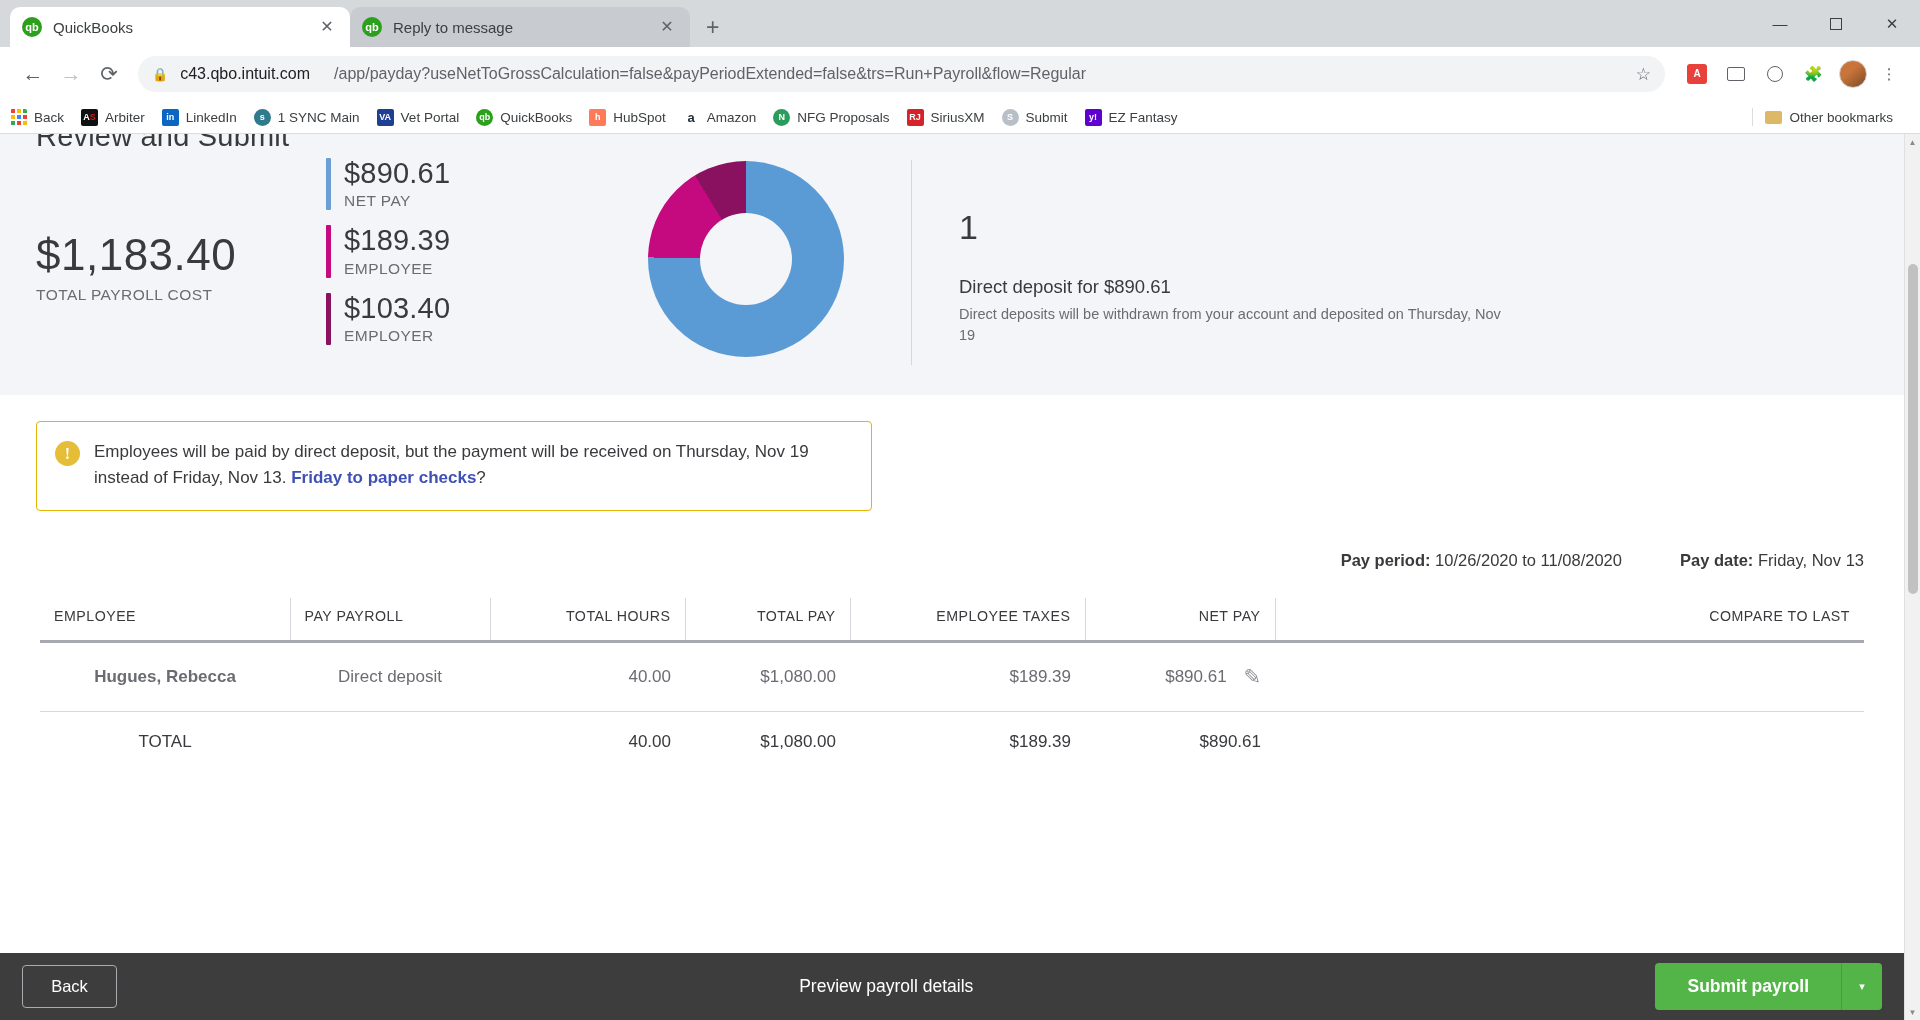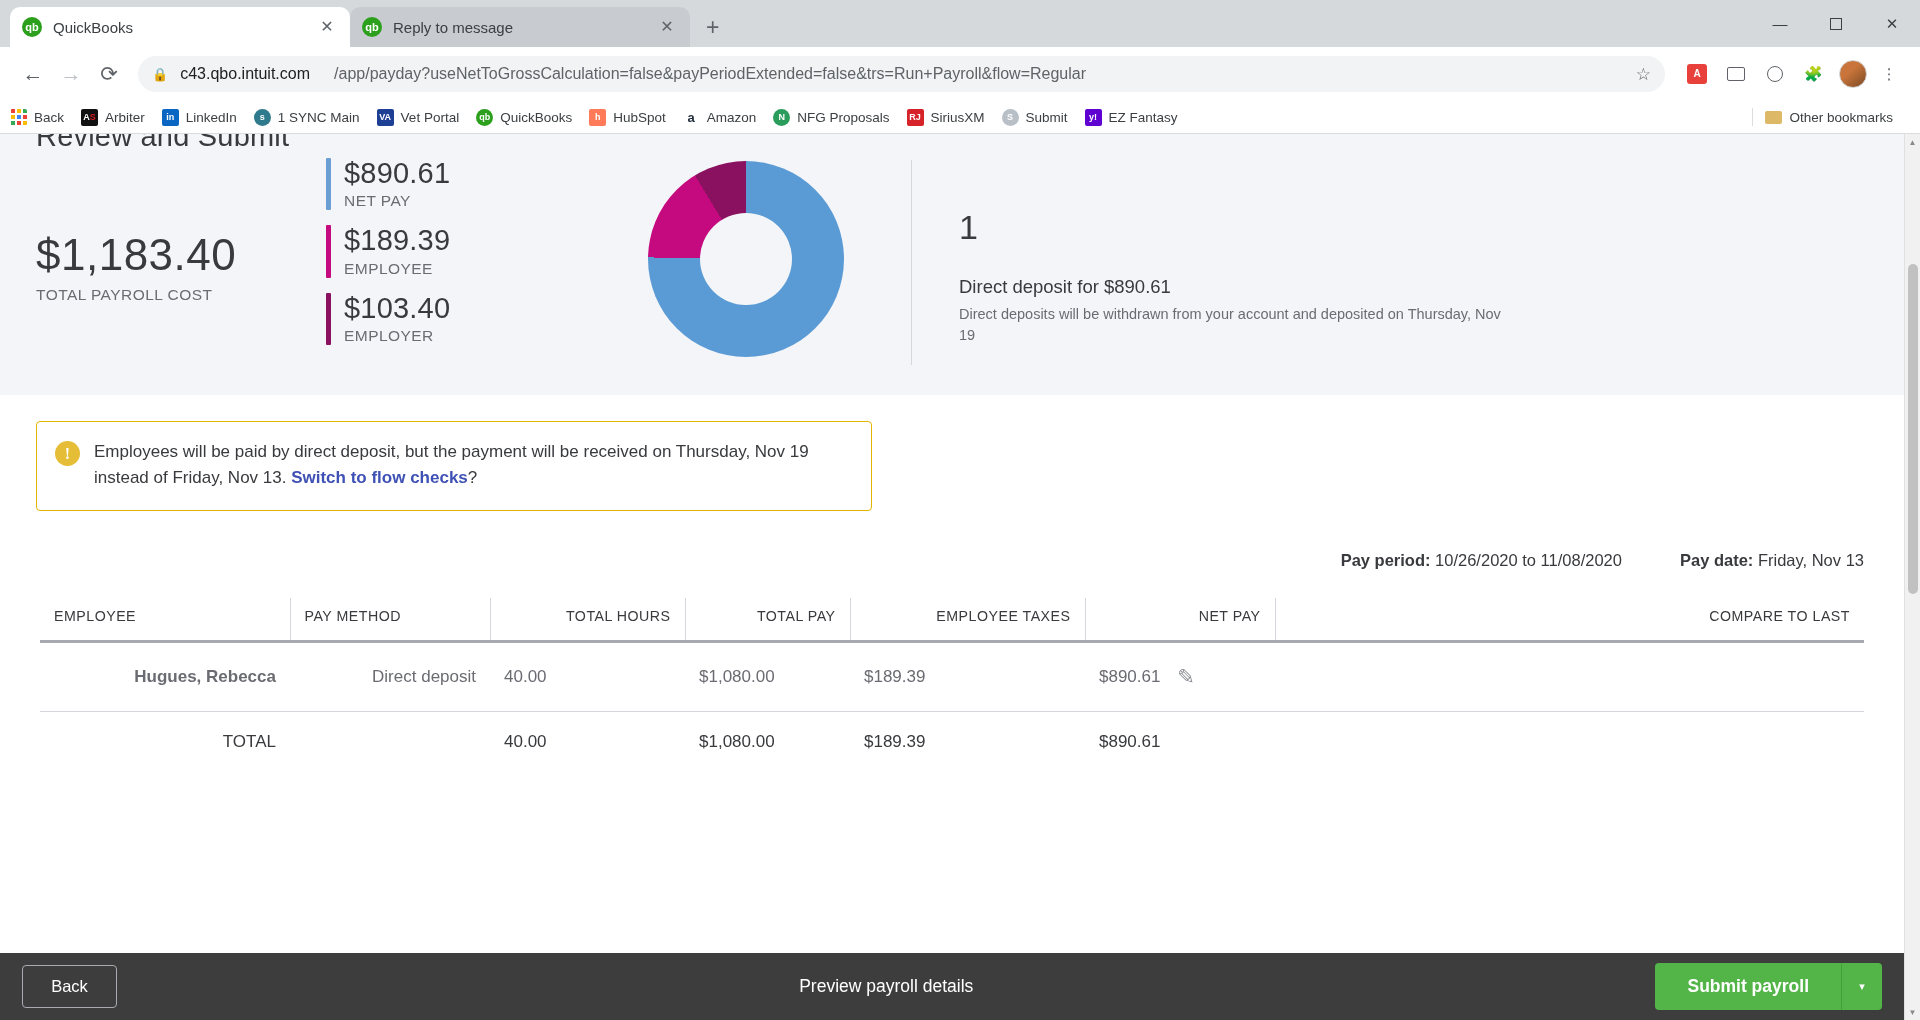--- a/index.html
+++ b/index.html
@@ -151,24 +151,24 @@
   table.payroll { width: calc(100% - 80px); margin: 28px 40px 0 40px; border-collapse: collapse; }
   table.payroll th {
     font-size: 14.2px; color: #393a3d; font-weight: 400; letter-spacing: .5px;
     padding: 10px 14px 16px 14px; text-align: right; vertical-align: bottom;
     border-right: 1px solid #d4d7dc;
   }
   table.payroll th.l { text-align: left; }
   table.payroll th:last-child { border-right: none; }
   .thead-rule { height: 3px; background: #a6a9af; }
   table.payroll td {
-    font-size: 17px; color: #6b6c72; padding: 22px 14px; text-align: left;
+    font-size: 17px; color: #6b6c72; padding: 22px 14px; text-align: right;
     border-bottom: 1px solid #d4d7dc;
   }
-  table.payroll td.l { text-align: right; }
+  table.payroll td.l { text-align: center; }
   td.emp-name { color: #393a3d; font-weight: bold; }
   tr.total-row td { border-bottom: none; color: #393a3d; font-weight: normal; padding-top: 20px; }
   .pencil { display: inline-block; color: #8d8f94; font-size: 21px; margin-left: 12px; vertical-align: -2px; }
 
   
   .actionbar {
     position: absolute; left: 0; right: 0; bottom: 0; height: 67px; background: #3d3d3d;
     display: flex; align-items: center; padding: 0 22px; z-index: 5;
   }
   .back-btn {
@@ -358,41 +358,41 @@
             <div class="dep-sub">Direct deposits will be withdrawn from your account and deposited on Thursday, Nov 19</div>
           </div>
 
         </div>
       </div>
 
       <div class="banner-zone">
         <div class="banner">
           <div class="warn-ico">!</div>
           <div class="banner-txt">
-            <span>Employees will be paid by direct deposit, but the payment will be received on Thursday, Nov 19 instead of Friday, Nov 13. </span><span class="banner-link">Switch to flow checks</span><span>?</span>
+            <span>Employees will be paid by direct deposit, but the payment will be received on Thursday, Nov 19 instead of Friday, Nov 13. </span><span class="banner-link">Friday to paper checks</span><span>?</span>
           </div>
         </div>
       </div>
 
       <div class="payinfo">
         <div>
           <b>Pay period:</b>
           <span>10/26/2020 to 11/08/2020</span>
         </div>
         <div>
           <b>Pay date:</b>
           <span>Friday, Nov 13</span>
         </div>
       </div>
 
       <table class="payroll">
         <thead>
           <tr>
             <th class="l" style="width:250px">EMPLOYEE</th>
-            <th class="l" style="width:200px">PAY METHOD</th>
+            <th class="l" style="width:200px">PAY PAYROLL</th>
             <th style="width:195px">TOTAL HOURS</th>
             <th style="width:165px">TOTAL PAY</th>
             <th style="width:235px">EMPLOYEE TAXES</th>
             <th style="width:190px">NET PAY</th>
             <th>COMPARE TO LAST</th>
           </tr>
           <tr>
             <td colspan="7" style="padding:0;border:none;">
               <div class="thead-rule"></div>
             </td>

